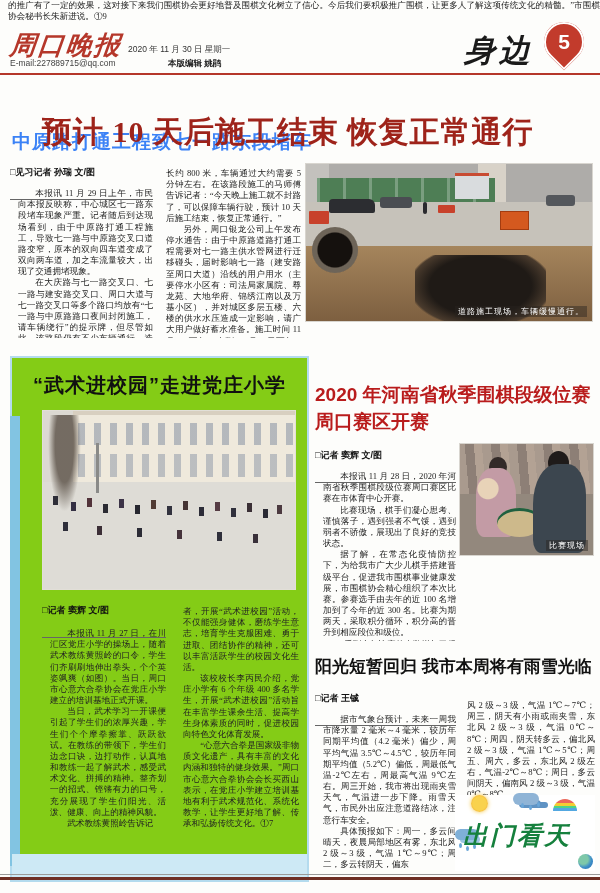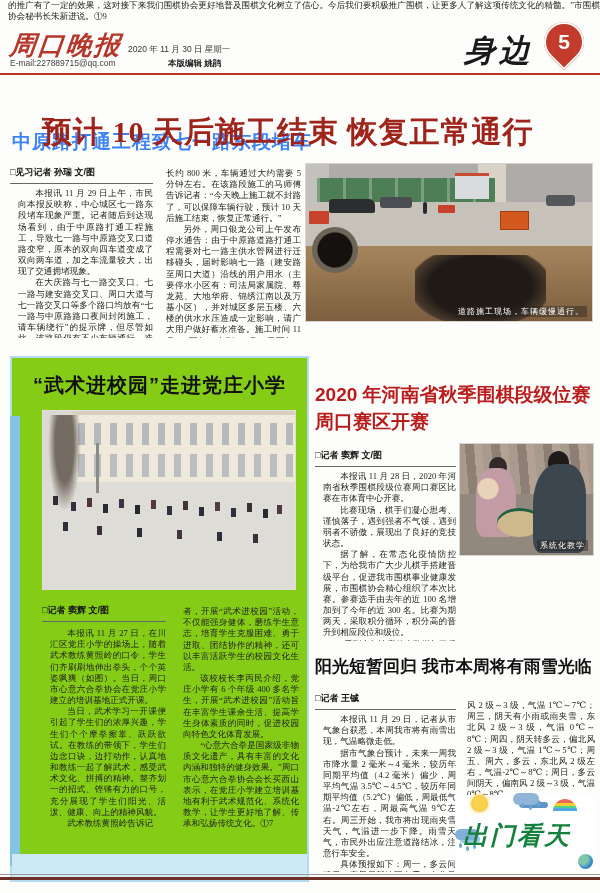--- a/index.html
+++ b/index.html
@@ -24,21 +24,21 @@
           transform:rotate(-45deg); color:#fff; font-size:21px; font-weight:bold;
           display:flex; align-items:center; justify-content:center; font-family:"Liberation Sans",sans-serif;}
   .head-rule { position:absolute; left:0; top:73px; width:600px; height:2px; background:#b5372a; }
 
   
   .kicker { position:absolute; left:12px; top:85px; font-size:19px; font-weight:bold;
             color:#3b82f6; letter-spacing:1px; font-family:"Liberation Sans",sans-serif;margin-top:44px; }
   .headline { position:absolute; left:42px; top:112px; width:552px; font-size:30px;
             font-weight:bold; color:#9e231a; letter-spacing:1px; }
   .byline { font-size:9px; font-weight:bold; color:#111; border-bottom:1px solid #666;
-            padding-bottom:4px; margin-bottom:6px; font-family:"Liberation Sans",sans-serif;}
+            padding-bottom:20px; margin-bottom:6px; font-family:"Liberation Sans",sans-serif;}
   .body { font-size:8.6px; line-height:1.3; text-align:justify; overflow:hidden;padding-left:8px; }
   .body p { text-indent:2em; }
   .body p.noindent { text-indent:0; }
   .col { position:absolute; }
   #lead-byline { position:absolute; left:10px; top:166px; width:143px; }
   #lead-col1 { left:10px; top:188px; width:143px; height:150px; }
   #lead-col2 { left:158px; top:168px; width:143px; height:170px; }
 
   .photo { position:absolute; overflow:hidden; border:1px solid #d8d5cf; background:#b9b4ad; }
   .photo .cap { position:absolute; right:5px; bottom:4px; font-size:8px; color:#fff;
@@ -212,30 +212,29 @@
     <p>据了解，在常态化疫情防控下，为给我市广大少儿棋手搭建晋级平台，促进我市围棋事业健康发展，市围棋协会精心组织了本次比赛。参赛选手由去年的近 100 名增加到了今年的近 300 名。比赛为期两天，采取积分循环，积分高的晋升到相应段位和级位。</p>
     <p>“看到今年比赛的人数增加了很多，我十分欣慰，这说明我们围棋文化</p>
   </div>
   <div class="photo" id="photo-weiqi">
     <div class="pw-bg"></div>
     <div class="pw-head1"></div>
     <div class="pw-fig1"></div>
     <div class="pw-table"></div>
     <div class="pw-head2"></div>
     <div class="pw-fig2"></div>
-    <div class="cap">系统化教学</div>
+    <div class="cap">比赛现场</div>
   </div>
   <div class="body col" id="weiqi-col2">
     <p class="noindent">的推广有了一定的效果，这对接下来我们围棋协会更好地普及围棋文化树立了信心。今后我们要积极推广围棋，让更多人了解这项传统文化的精髓。”市围棋协会秘书长朱新进说。①9</p>
   </div>
 
   <div id="weather-title">阳光短暂回归 我市本周将有雨雪光临</div>
   <div class="byline" id="weather-byline">□记者 王铖</div>
   <div class="body col" id="weather-col1">
-    <p>本报讯 11 月 29 日，记者从市气象台获悉，本周我市将有雨雪出现，气温略微走低。</p>
     <p>据市气象台预计，未来一周我市降水量 2 毫米～4 毫米，较历年同期平均值（4.2 毫米）偏少，周平均气温 3.5℃～4.5℃，较历年同期平均值（5.2℃）偏低，周最低气温-2℃左右，周最高气温 9℃左右。周三开始，我市将出现雨夹雪天气，气温进一步下降。雨雪天气，市民外出应注意道路结冰，注意行车安全。</p>
     <p>具体预报如下：周一，多云间晴天，夜晨局部地区有雾，东北风 2 级～3 级，气温 1℃～9℃；周二，多云转阴天，偏东</p>
   </div>
   <div class="body col" id="weather-col2">
     <p class="noindent">风 2 级～3 级，气温 1℃～7℃；周三，阴天有小雨或雨夹雪，东北风 2 级～3 级，气温 0℃～8℃；周四，阴天转多云，偏北风 2 级～3 级，气温 1℃～5℃；周五、周六，多云，东北风 2 级左右，气温-2℃～8℃；周日，多云间阴天，偏南风 2 级～3 级，气温 0℃～8℃。</p>
   </div>
   <div id="weather-art">
     <div class="wa-sun"></div>
     <div class="wa-raincloud"></div>
     <div class="wa-rainbow"></div>

